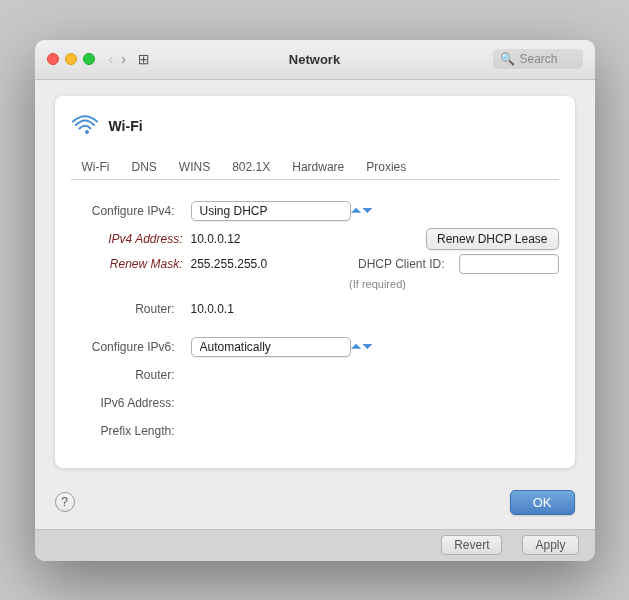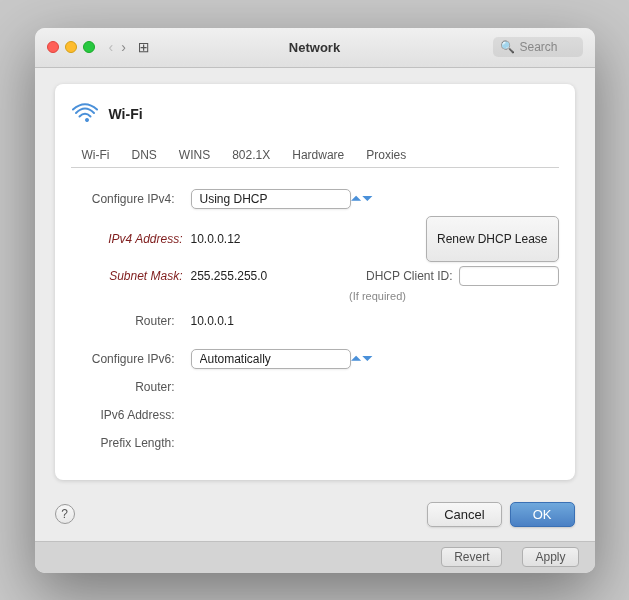--- a/index.html
+++ b/index.html
@@ -192,21 +192,21 @@
     .select-arrow-icon {
       color: #4a90d9;
       font-size: 14px;
     }
 
     .renew-btn {
       margin-left: auto;
       background: linear-gradient(to bottom, #f7f7f7, #e8e8e8);
       border: 0.5px solid #b0b0b0;
       border-radius: 5px;
-      padding: 15px 10px;
+      padding: 3px 10px;
       font-size: 12px;
       cursor: pointer;
       color: #222;
       box-shadow: 0 1px 2px rgba(0,0,0,0.08);
     }
 
     .dhcp-row {
       display: flex;
       align-items: center;
       margin-bottom: 4px;
@@ -224,21 +224,21 @@
 
     .dhcp-value-col {
       font-size: 12px;
       color: #222;
       flex: 1;
     }
 
     .dhcp-client-col {
       display: flex;
       align-items: center;
-      gap: 6px;
+      gap: 14px;
       margin-left: 8px;
     }
 
     .dhcp-client-label {
       font-size: 12px;
       color: #555;
       white-space: nowrap;
     }
 
     .text-input {
@@ -392,21 +392,21 @@
           </div>
         </div>
 
         <div class="dhcp-row">
           <span class="dhcp-label-col">IPv4 Address:</span>
           <span class="dhcp-value-col">10.0.0.12</span>
           <button class="renew-btn">Renew DHCP Lease</button>
         </div>
 
         <div class="dhcp-row">
-          <span class="dhcp-label-col">Subnet Mask:</span>
+          <span class="dhcp-label-col">Renew Mask:</span>
           <span class="dhcp-value-col">255.255.255.0</span>
           <div class="dhcp-client-col">
             <span class="dhcp-client-label">DHCP Client ID:</span>
             <input class="text-input" type="text" value="" style="">
           </div>
         </div>
 
         <div class="if-required">(If required)</div>
 
         <div class="form-row">
@@ -443,21 +443,20 @@
           <span class="form-value"></span>
         </div>
 
       </div>
 
     </div>
 
     <div class="bottom-row">
       <div class="help-btn">?</div>
       <div class="action-buttons">
-        <button class="btn-cancel">Cancel</button>
         <button class="btn-ok">OK</button>
       </div>
     </div>
   </div>
 
   <div class="footer-bar">
     <button class="footer-btn">Revert</button>
     <button class="footer-btn">Apply</button>
   </div>
 </div>

